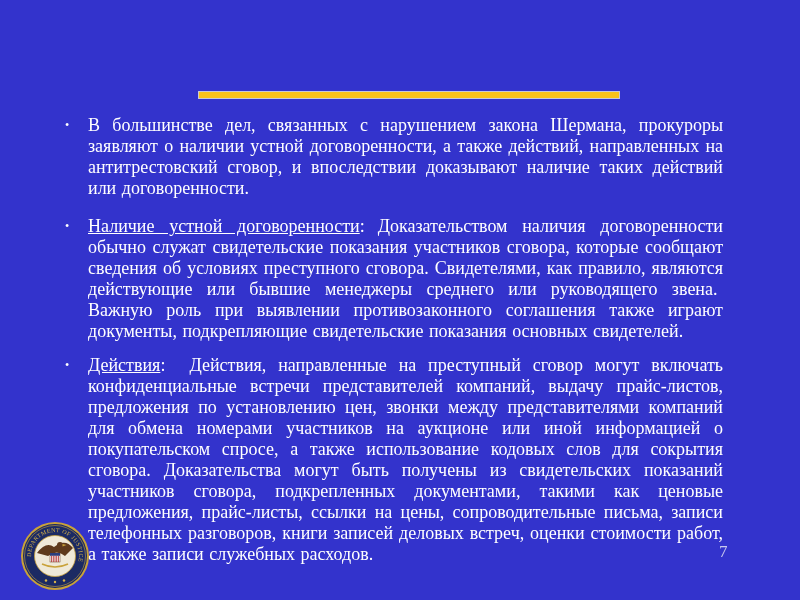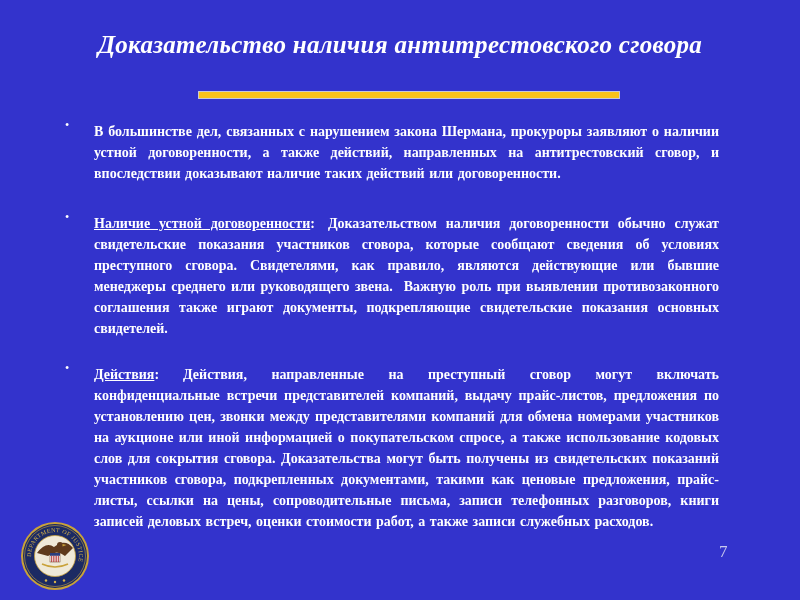--- a/index.html
+++ b/index.html
@@ -35,25 +35,25 @@
   }
   .bullet-item.mb-a{margin-bottom:17px;}
   .bullet-item.mb-b{margin-bottom:13px;}
   .bullet-marker{
     flex:0 0 23px;
     color:#FFFFFF;
     font-size:12px;
     line-height:21px;
   }
   .bullet-text{
-    margin:6px;
+    margin:0;
     width:635px;
     color:#FFFFFF;
-    font-size:14px;
-    font-weight:bold;
+    font-size:18px;
+    font-weight:normal;
     line-height:21px;
     text-align:justify;
     word-spacing:1px;
   }
   .bullet-heading{
     text-decoration:underline;
   }
   .gap{display:inline-block;height:1px;}
   .gap-sm{width:13px;}
   .gap-lg{width:24px;}
@@ -66,21 +66,20 @@
   .seal{
     position:absolute;left:20px;top:521px;
     width:70px;height:70px;
   }
 </style>
 </head>
 <body>
 
 <div class="slide">
 
-  <div class="title">Доказательство наличия антитрестовского сговора</div>
 
   <div class="accent-bar"></div>
 
   <div class="content">
 
     <div class="bullet-item mb-a">
       <span class="bullet-marker">•</span>
       <p class="bullet-text"><span>В большинстве дел, связанных с нарушением закона Шермана, прокуроры заявляют о наличии устной договоренности, а также действий, направленных на антитрестовский сговор, и впоследствии доказывают наличие таких действий или договоренности.</span></p>
     </div>
 

